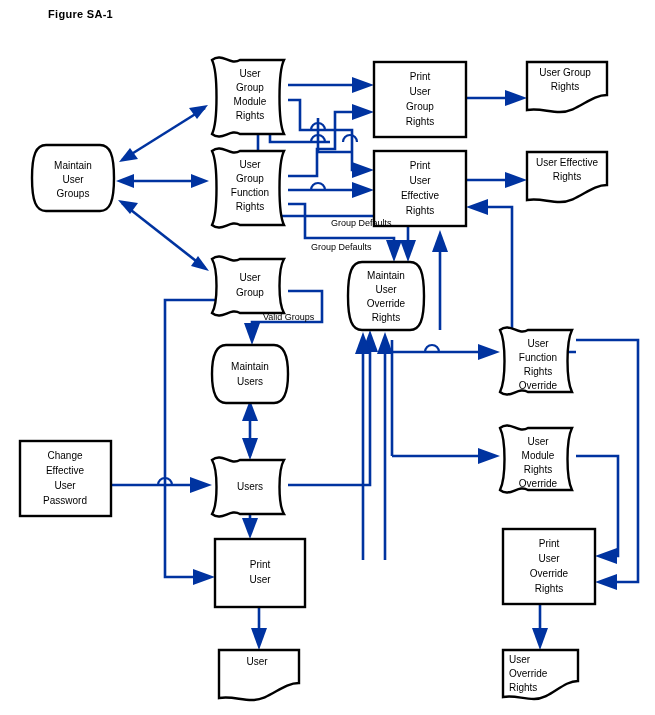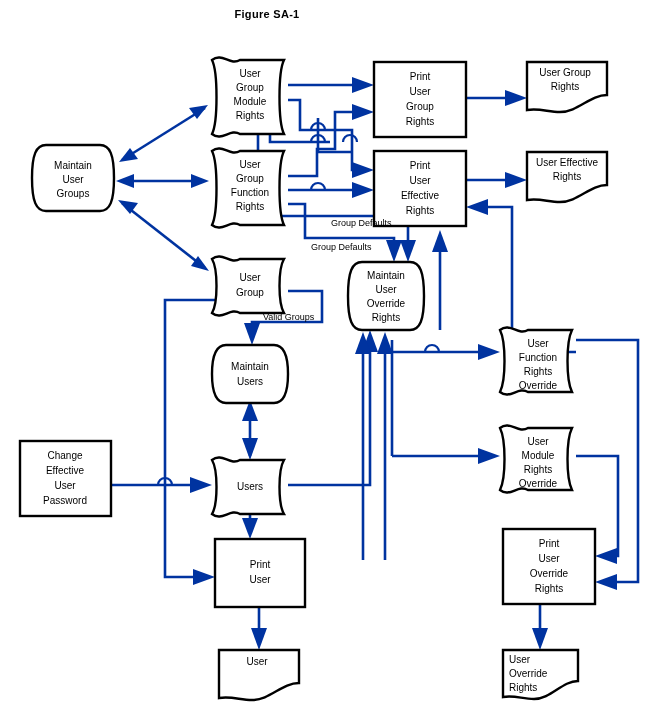--- a/index.html
+++ b/index.html
@@ -21,25 +21,26 @@
     position: absolute;
     top: 0; left: 0;
     width: 655px;
     height: 715px;
   }
   .fig-title {
     position: absolute;
     top: 8px;
     left: 0;
     width: 534px;
-    text-align: center;
+    text-align: left;
     font-size: 11px;
     font-weight: bold;
     color: #000000;
     letter-spacing: 0.3px;
+    padding-left: 48px;
   }
   text.node-label {
     font-family: "Liberation Sans", sans-serif;
     font-size: 10px;
     fill: #000000;
     text-anchor: middle;
     dominant-baseline: middle;
   }
   text.node-label-left {
     font-family: "Liberation Sans", sans-serif;

